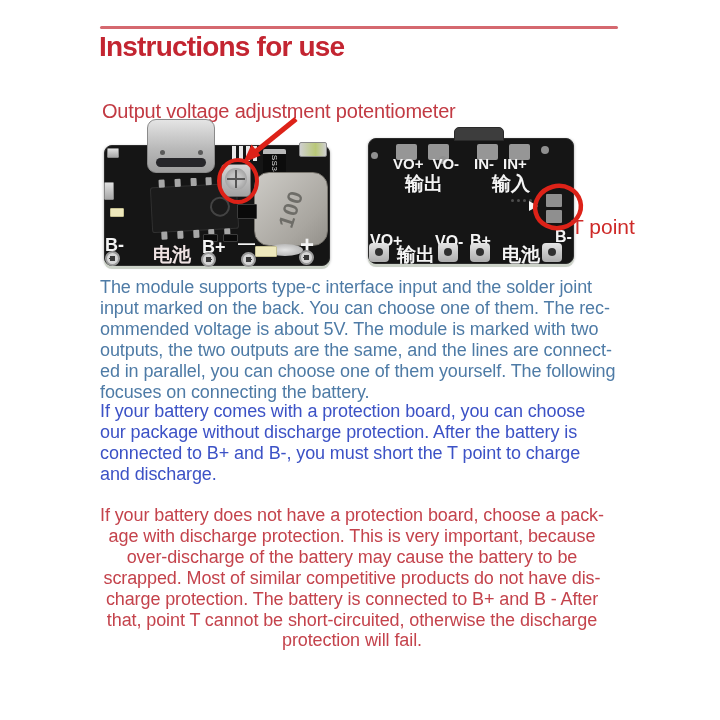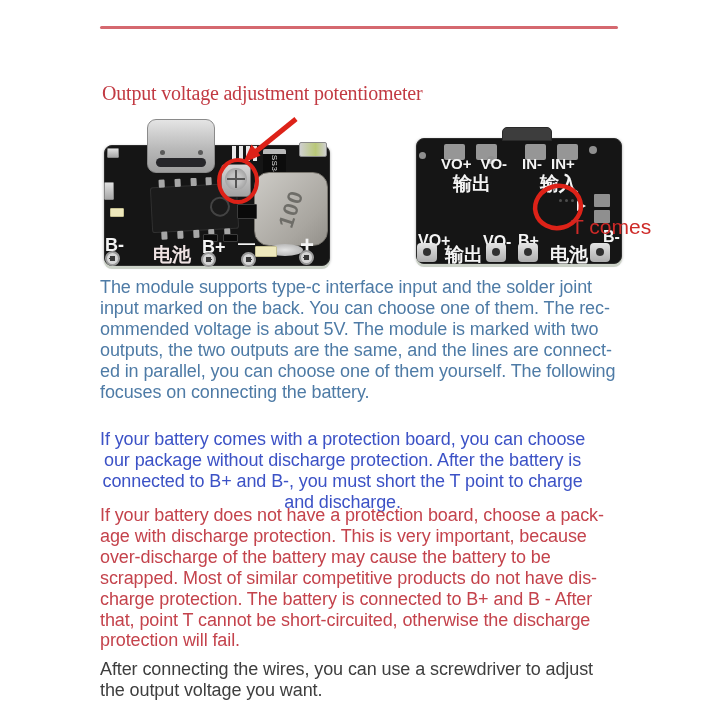--- a/index.html
+++ b/index.html
@@ -1,27 +1,27 @@
 <!DOCTYPE html>
 <html><head>
 <meta charset="utf-8">
 <style>
   html,body{margin:0;padding:0;background:#fff;}
   .canvas{position:relative;width:720px;height:720px;background:#fff;overflow:hidden;
           font-family:"Liberation Sans",sans-serif;}
 
   .title-rule{position:absolute;left:100px;top:26px;width:518px;height:3px;border-radius:2px;}
   .page-title{position:absolute;left:99px;top:31px;font-size:28px;font-weight:bold;letter-spacing:-0.8px;}
-  .figure-caption{position:absolute;left:102px;top:82px;font-size:20px;letter-spacing:-0.2px;font-family:Liberation Serif, serif;}
+  .figure-caption{position:absolute;left:102px;top:100px;font-size:20px;letter-spacing:-0.2px;}
 
   
   .board{position:absolute;background:#151515;border:1px solid #2c2c2c;border-radius:8px;
          box-shadow:0 3px 0 #ccd2c8,0 1px 3px rgba(0,0,0,.35);}
   .board-left{left:104px;top:145px;width:224px;height:119px;}
-  .board-right{left:368px;top:138px;width:204px;height:124px;margin-left:48px;}
+  .board-right{left:368px;top:138px;width:204px;height:124px;}
   .board *{position:absolute;box-sizing:border-box;}
 
   
   .usb-c{left:42px;top:-27px;width:68px;height:54px;border-radius:9px;
          background:linear-gradient(180deg,#e4e4e4,#b9b9b9 55%,#9d9d9d);border:1px solid #8a8a8a;}
   .usb-slot{left:8px;top:38px;width:50px;height:9px;background:#26262a;border-radius:5px;}
   .usb-dot{width:5px;height:5px;border-radius:50%;background:#5a5a5a;top:30px;}
   .usb-dot.d1{left:12px;}  .usb-dot.d2{left:50px;}
   .top-stripes{left:127px;top:0;width:26px;height:15px;display:flex;gap:3px;}
   .top-stripes i{position:static;display:block;width:4px;height:15px;background:#e9e9e9;}
@@ -71,28 +71,29 @@
   .mini-arrow{left:160px;top:62px;width:0;height:0;border-left:9px solid #f5f5f5;
               border-top:5px solid transparent;border-bottom:5px solid transparent;}
   .via-dots{left:142px;top:60px;display:flex;gap:3px;}
   .via-dots i{position:static;width:3px;height:3px;border-radius:50%;background:#4d4d4d;}
 
   .annot{position:absolute;left:0;top:0;pointer-events:none;}
   .t-point{position:absolute;left:571px;top:215px;font-size:21px;white-space:nowrap;}
 
   
   .para{position:absolute;left:100px;font-size:18px;line-height:20.9px;white-space:pre;letter-spacing:-0.1px;}
-  .p0{top:277px;} .p1{top:429px;text-align:center;} .p2{top:505px;} .p3{top:659px;}
+  .p0{top:277px;} .p1{top:401px;} .p2{top:505px;text-align:center;} .p3{top:659px;}
 </style>
 </head>
 <body>
 
 <div class="canvas">
 
   <div class="title-rule" style="background: rgb(213, 104, 111);"></div>
+  <div class="page-title" style="color: rgb(195, 37, 49);">Instructions for use</div>
   <div class="figure-caption" style="color: rgb(194, 58, 67);">Output voltage adjustment potentiometer</div>
 
   <div class="board board-left">
     <div class="usb-c">
       <span class="usb-dot d1"></span>
       <span class="usb-dot d2"></span>
       <div class="usb-slot"></div>
     </div>
     <div class="cmp-silver" style="left:2px;top:2px;width:12px;height:10px;"></div>
     <div class="top-stripes">
@@ -192,34 +193,32 @@
     <div class="pad-hole" style="left:101px;top:104px;"></div>
     <div class="pad-hole" style="left:173px;top:104px;"></div>
   </div>
 
   <svg class="annot" width="720" height="720" viewBox="0 0 720 720">
     <ellipse cx="238" cy="181" rx="19" ry="21" fill="none" stroke-width="4" stroke="#dd2218"></ellipse>
     <line x1="296" y1="119" x2="254" y2="153" stroke-width="5" stroke="#dd2218"></line>
     <polygon points="243,163 251.5,144.5 260.5,155.5" fill="#dd2218"></polygon>
     <ellipse cx="558" cy="207" rx="23" ry="21" fill="none" stroke-width="4.5" transform="rotate(-15 558 207)" stroke="#dd2218"></ellipse>
   </svg>
-  <div class="t-point" style="color: rgb(206, 42, 40);">T comes</div>
+  <div class="t-point" style="color: rgb(206, 42, 40);">T point</div>
 
   <div class="para p0" style="color: rgb(78, 123, 166);">The module supports type-c interface input and the solder joint
 input marked on the back. You can choose one of them. The rec-
 ommended voltage is about 5V. The module is marked with two
 outputs, the two outputs are the same, and the lines are connect-
 ed in parallel, you can choose one of them yourself. The following
 focuses on connecting the battery.</div>
   <div class="para p1" style="color: rgb(60, 82, 198);">If your battery comes with a protection board, you can choose
 our package without discharge protection. After the battery is
 connected to B+ and B-, you must short the T point to charge
 and discharge.</div>
   <div class="para p2" style="color: rgb(196, 67, 76);">If your battery does not have a protection board, choose a pack-
 age with discharge protection. This is very important, because
 over-discharge of the battery may cause the battery to be
 scrapped. Most of similar competitive products do not have dis-
 charge protection. The battery is connected to B+ and B - After
 that, point T cannot be short-circuited, otherwise the discharge
 protection will fail.</div>
-  <div class="para p3" style="color: rgb(62, 62, 62);">After connecting the wires, you can use a screwdriver to adjust
-the output voltage you want.</div>
 </div>
 
 </body></html>

